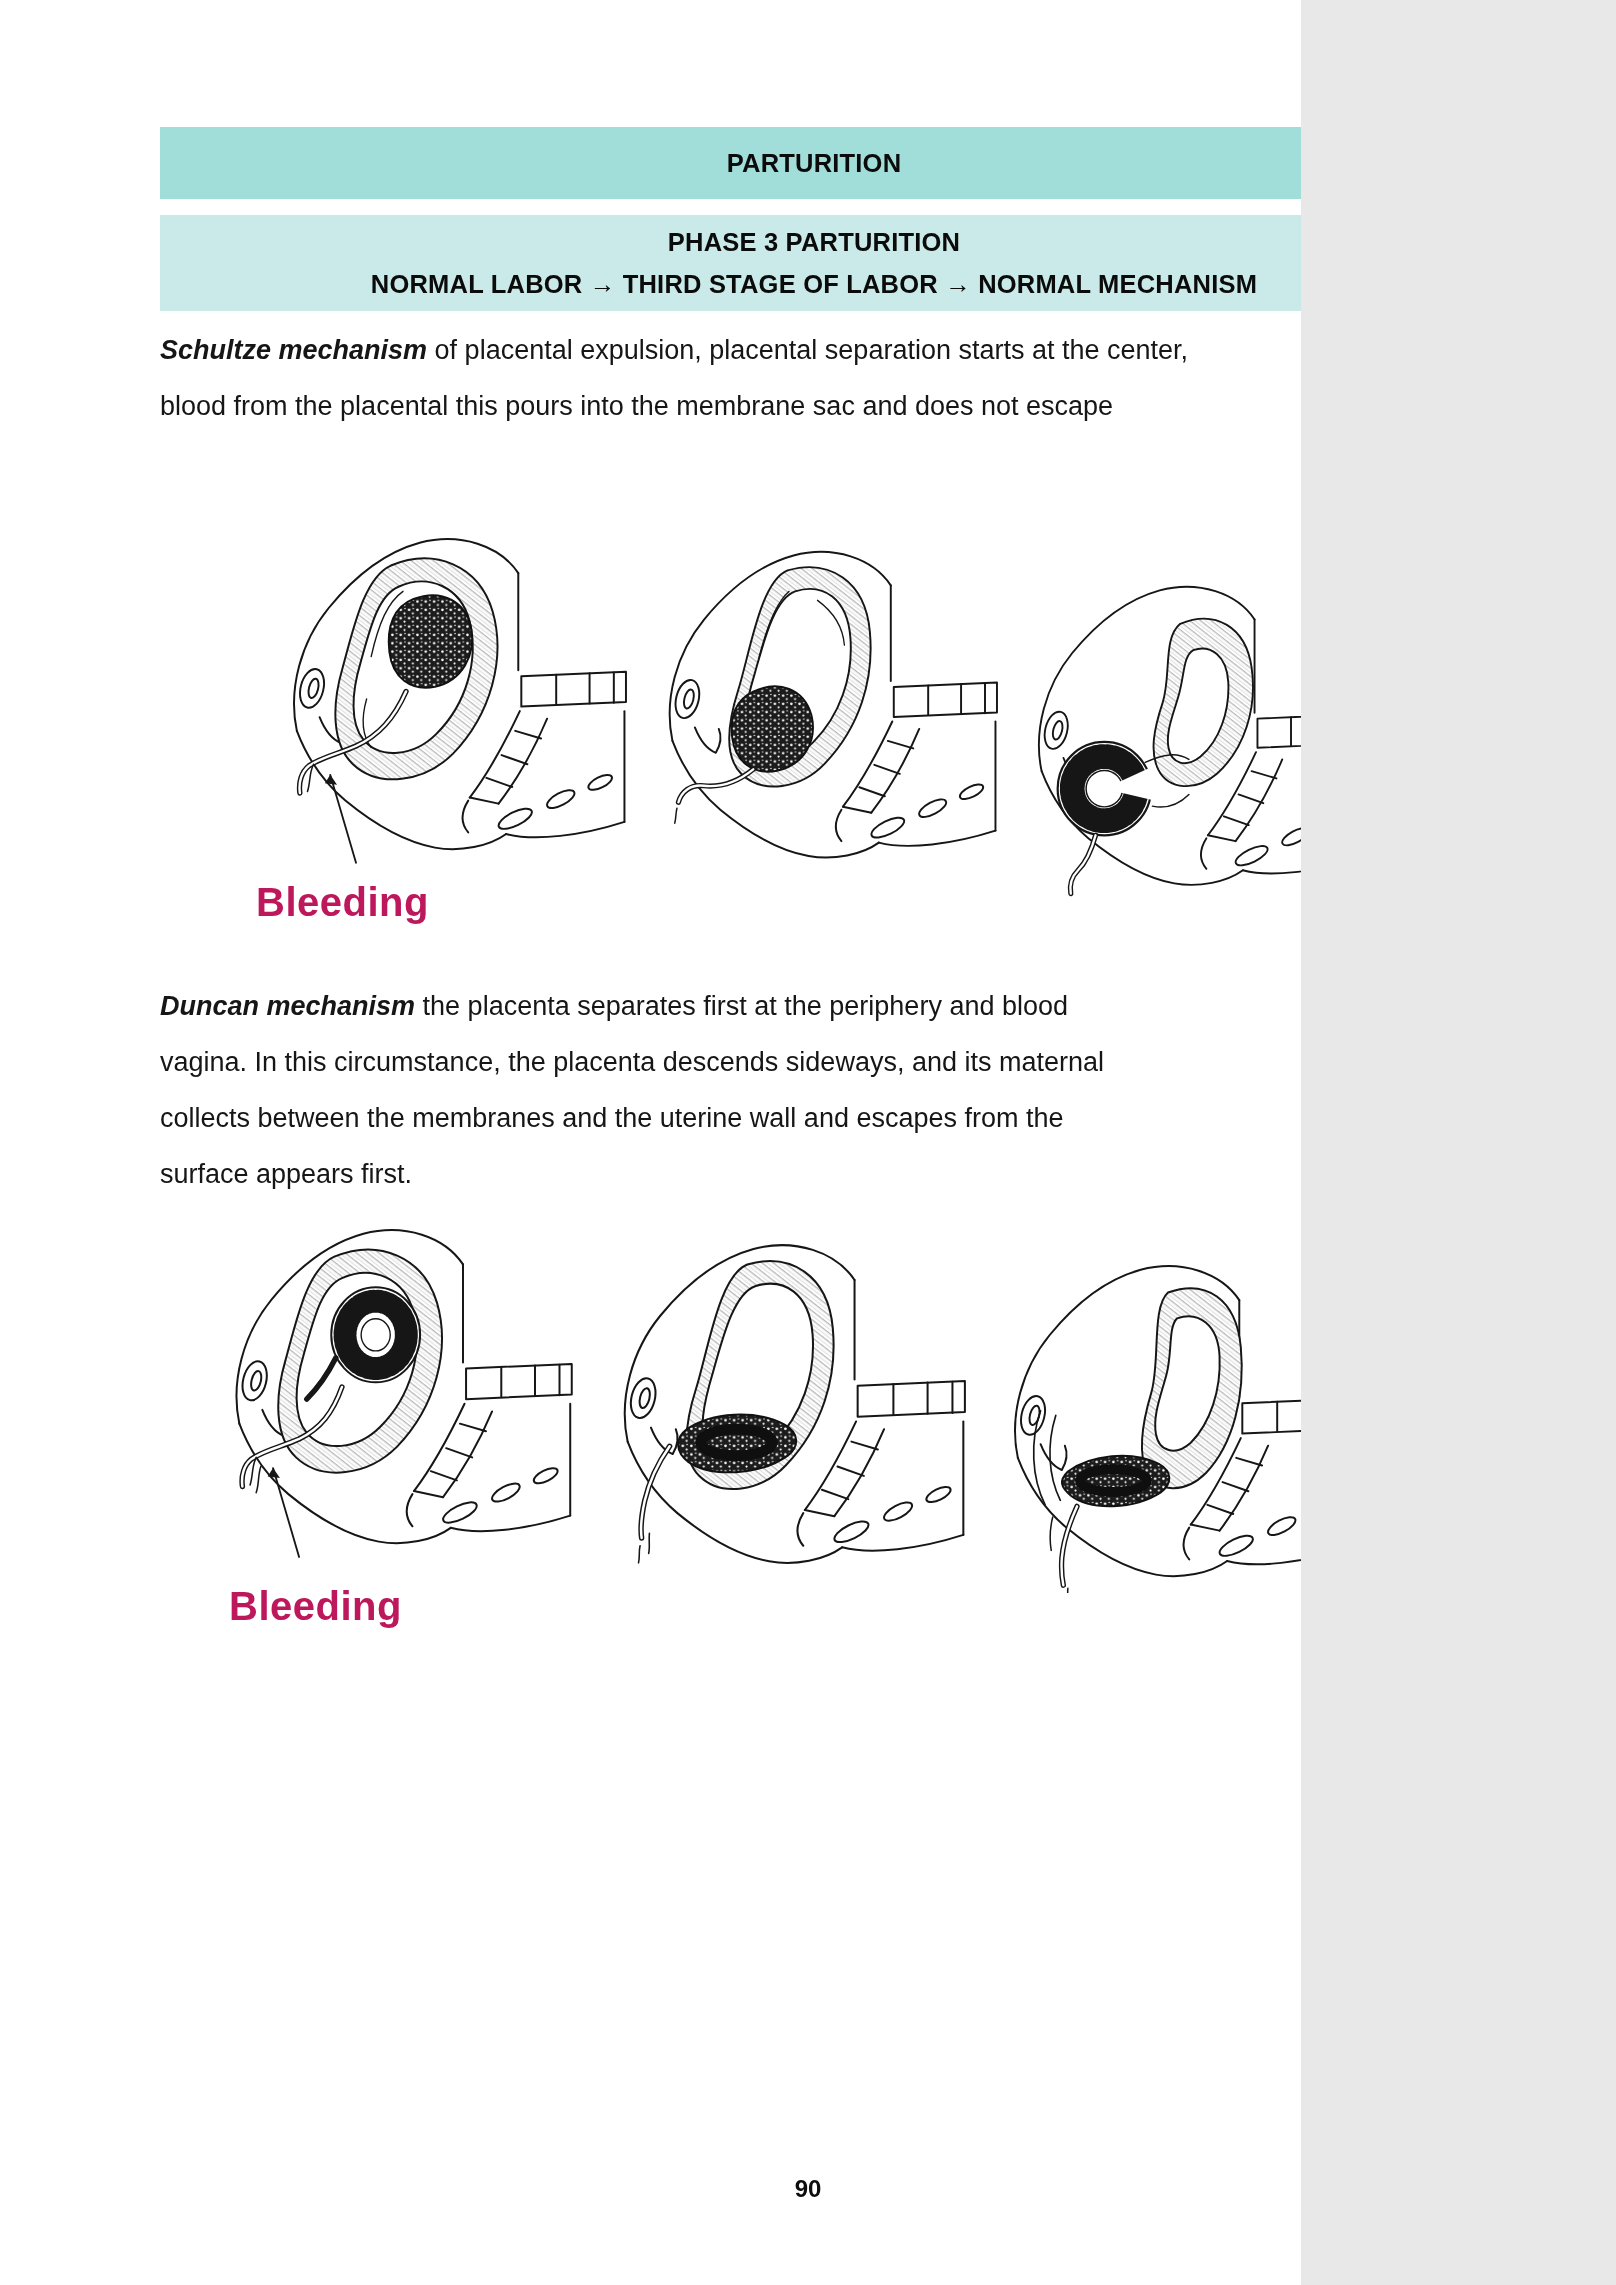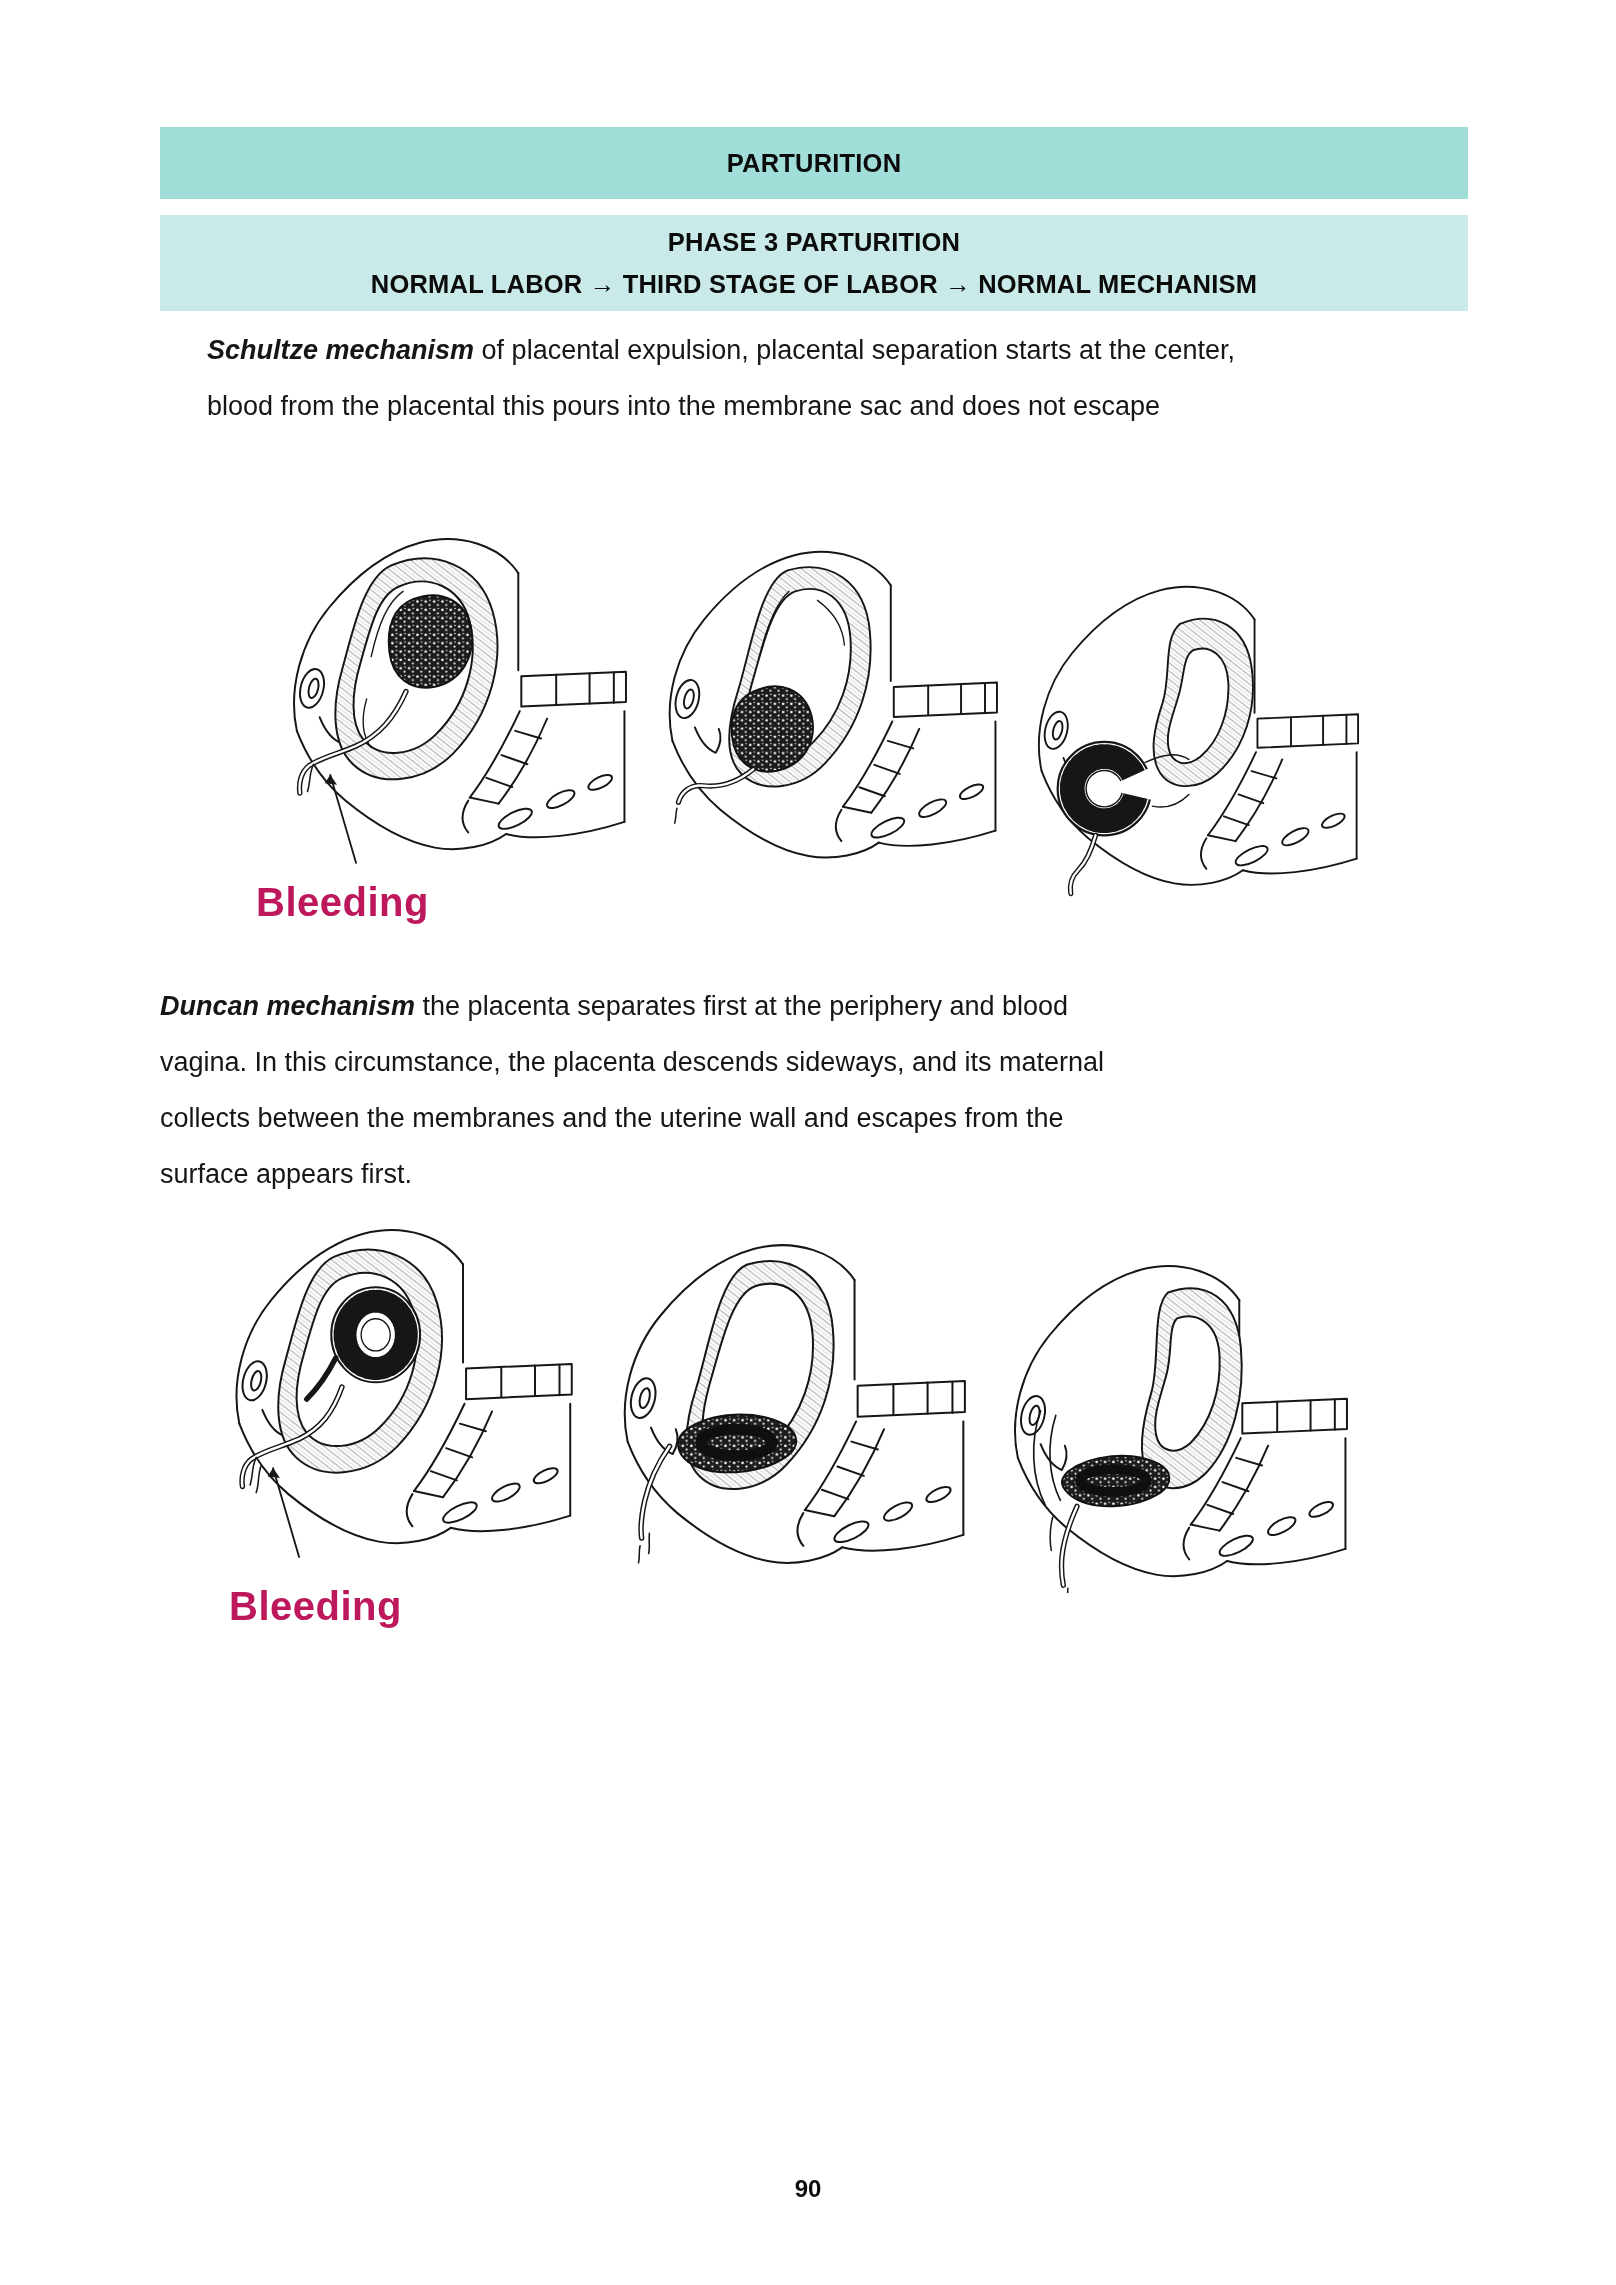--- a/index.html
+++ b/index.html
@@ -1,22 +1,23 @@
 <!DOCTYPE html>
 <html style="font-size:14.5px"><head>
 <meta charset="utf-8">
 <style>
   html,body{margin:0;padding:0;background:#e8e8e8;}
   .page{
     position:relative;
-    width:1616px;height:2286px;
+    width:1293px;height:2286px;
     background:#ffffff;
     font-family:"Liberation Sans", sans-serif;
     color:#141414;
     overflow:hidden;
+    padding-left:8px;
   }
   .band{
     position:absolute;left:160px;width:1308px;
     display:flex;flex-direction:column;align-items:center;justify-content:center;
     text-align:center;font-weight:700;color:#0b0b0b;
   }
   .band1{top:127px;height:72px;background:#a2ded9;font-size:25.5px;letter-spacing:0.2px;}
   .band2{top:215px;height:96px;background:#c9eae8;font-size:25.5px;line-height:42px;letter-spacing:0.2px;}
   .para{
     position:absolute;left:160px;width:1308px;
@@ -77,21 +78,21 @@
 
   <div class="band band1">
     <span>PARTURITION</span>
   </div>
 
   <div class="band band2">
     <div>PHASE 3 PARTURITION</div>
     <div>NORMAL LABOR → THIRD STAGE OF LABOR → NORMAL MECHANISM</div>
   </div>
 
-  <div class="para" style="top:322px;margin-left:47px;">
+  <div class="para" style="top:322px;">
     <div class="pline"><span class="lead">Schultze mechanism</span><span> of placental expulsion, placental separation starts at the center,</span></div>
     <div class="pline">blood from the placental this pours into the membrane sac and does not escape</div>
   </div>
 
   <div class="fig" style="left:265px;top:532px;">
     <svg width="364" height="334" viewBox="0 0 480 440">
       <use href="#pelvis"></use>
       <g stroke="#161616" stroke-width="2.6" fill="none" stroke-linecap="round">
         <path fill="url(#wallhatch)" d="M166,44 C224,20 282,44 300,104 C318,166 298,240 248,292 C210,330 150,338 116,306 C88,280 88,228 102,180 C116,130 130,60 166,44 Z"></path>
         <path fill="#ffffff" d="M176,72 C216,54 258,72 270,118 C282,168 266,226 226,266 C196,296 152,300 130,274 C112,252 114,212 126,172 C138,130 148,84 176,72 Z"></path>

